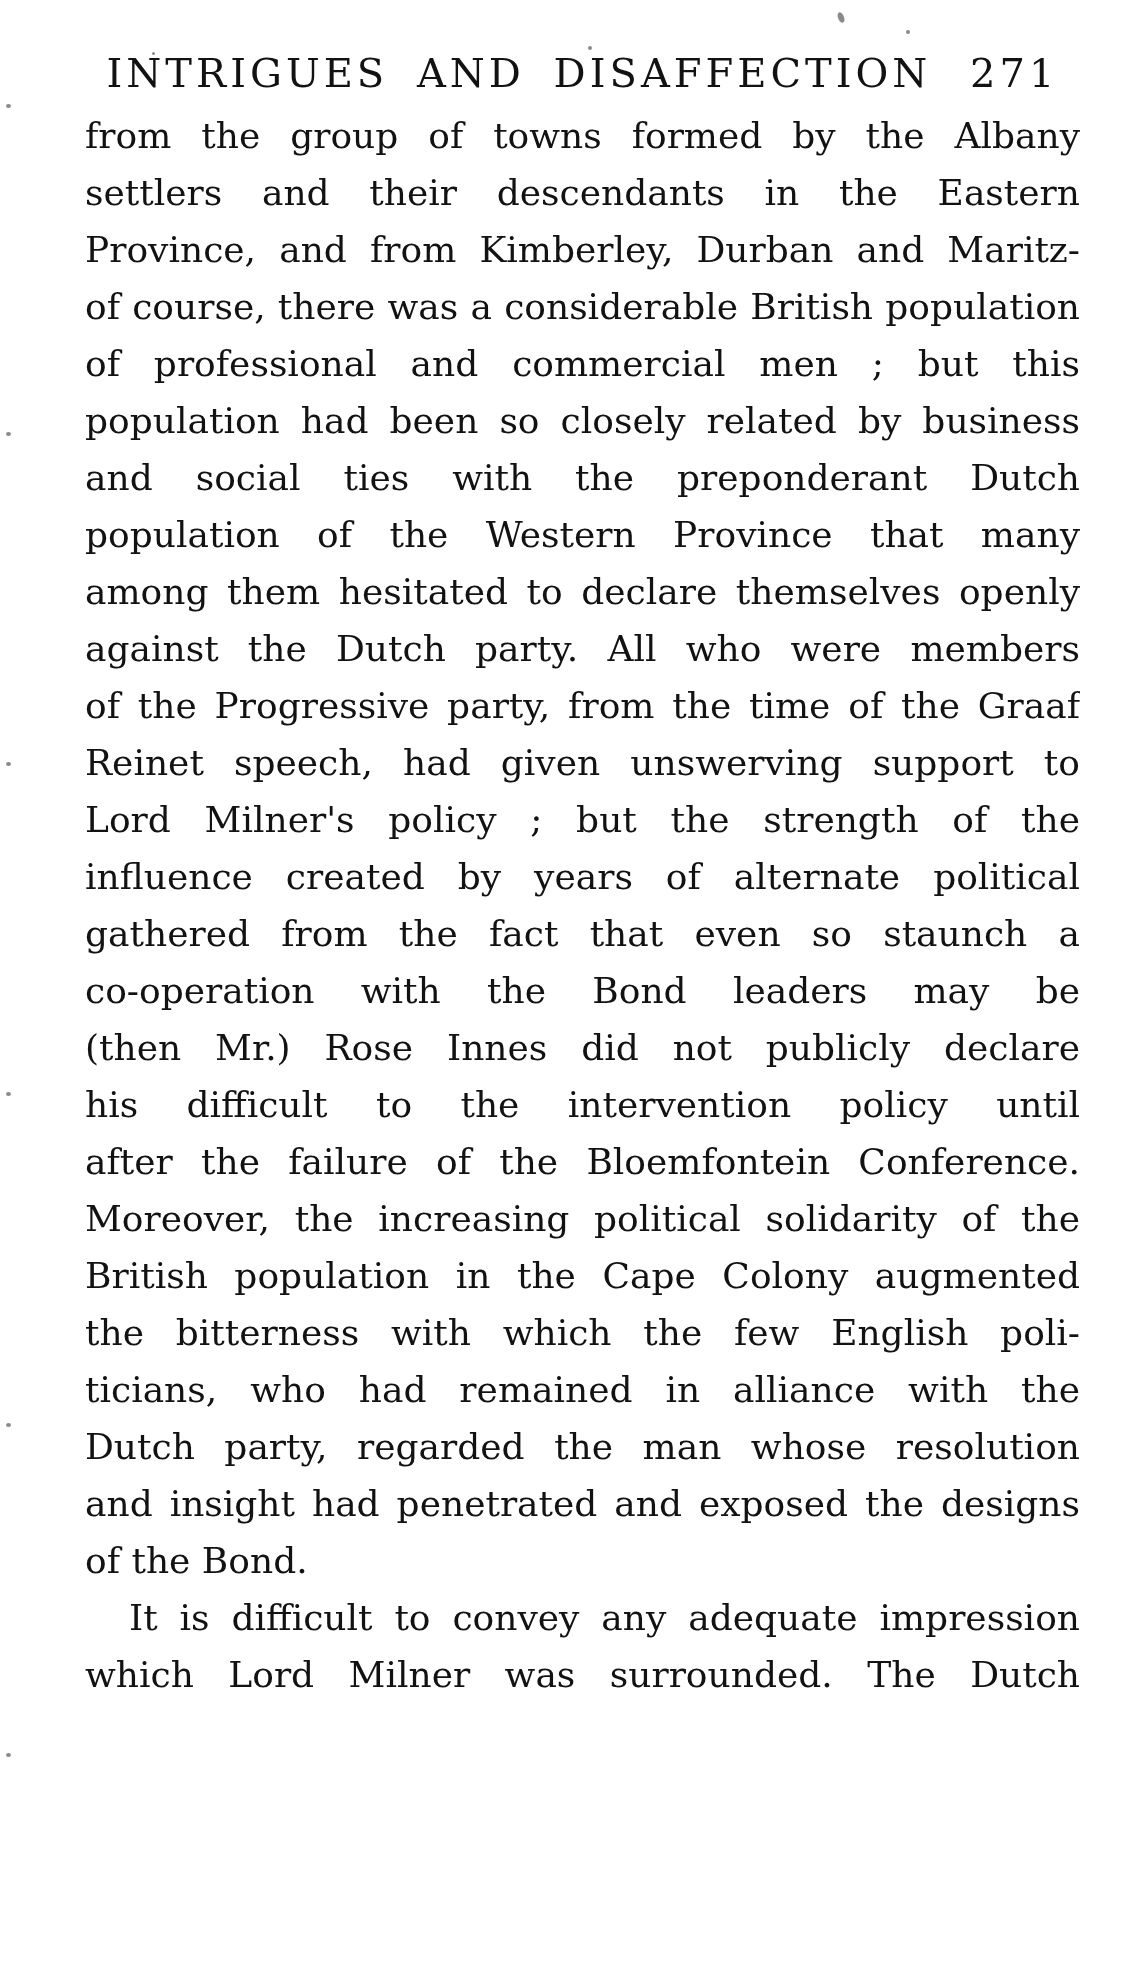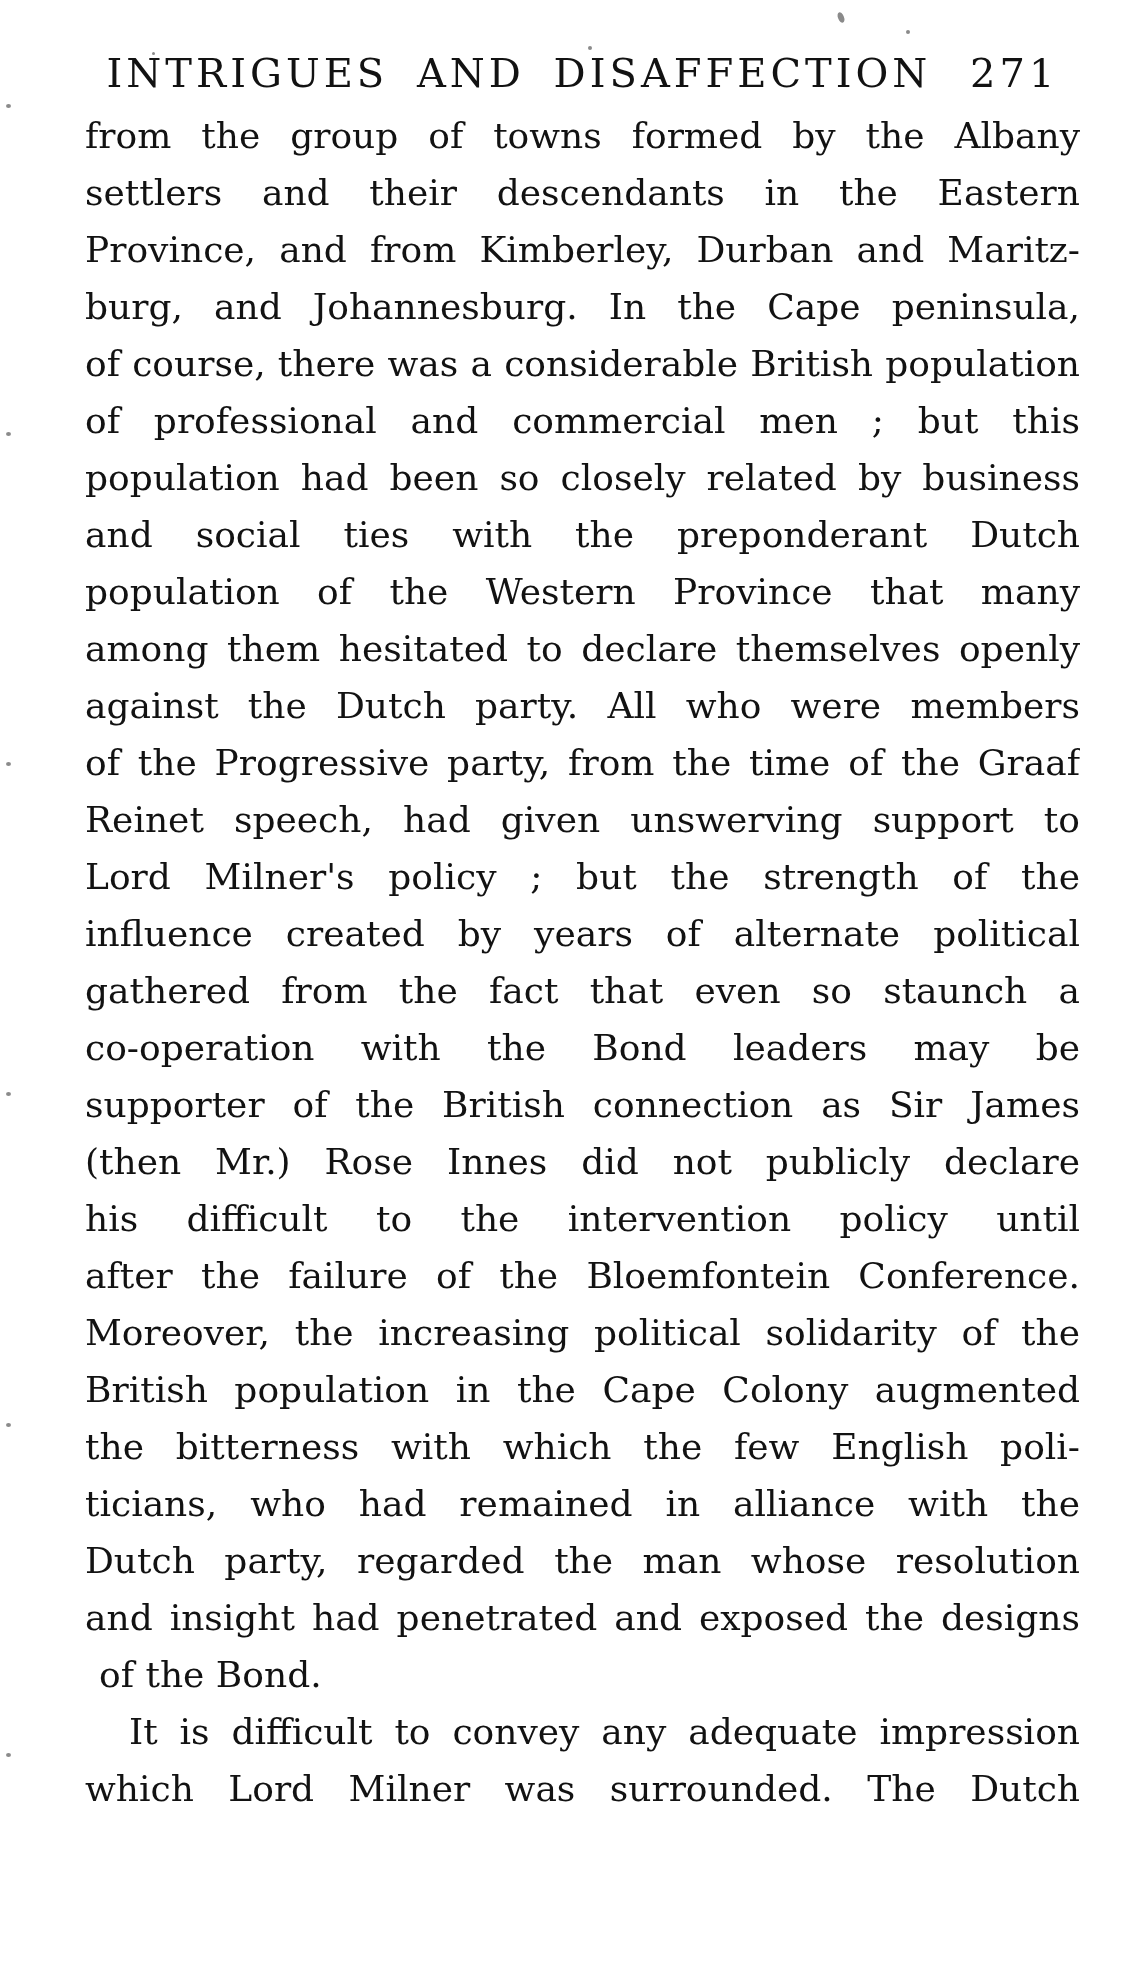--- a/index.html
+++ b/index.html
@@ -33,21 +33,21 @@
     font-size: 36px;
     line-height: 57px;
   }
   .line {
     height: 57px;
     text-align: justify;
     text-align-last: justify;
     text-justify: inter-word;
     overflow: hidden;
   }
-  .line.no-just { text-align-last: left; margin-left: 14px; }
+  .line.no-just { text-align-last: left; }
   .line.indent { text-indent: 44px; }
   .speck {
     position: absolute;
     background: #2a2a2a;
     border-radius: 50%;
     opacity: 0.55;
   }
 </style>
 </head>
 <body>
@@ -57,35 +57,33 @@
   <div class="running-head">
     <span>INTRIGUES AND DISAFFECTION</span>
     <span class="folio">271</span>
   </div>
 
   <div class="text-block" id="text-block">
       <div>
         <div class="line">from the group of towns formed by the Albany</div>
         <div class="line">settlers and their descendants in the Eastern</div>
         <div class="line">Province, and from Kimberley, Durban and Maritz-</div>
-        <div class="line">burg, and Johannesburg.  In the Cape peninsula,</div>
         <div class="line">of course, there was a considerable British population</div>
         <div class="line">of professional and commercial men ; but this</div>
         <div class="line">population had been so closely related by business</div>
         <div class="line">and social ties with the preponderant Dutch</div>
         <div class="line">population of the Western Province that many</div>
         <div class="line">among them hesitated to declare themselves openly</div>
         <div class="line">against the Dutch party.  All who were members</div>
         <div class="line">of the Progressive party, from the time of the Graaf</div>
         <div class="line">Reinet speech, had given unswerving support to</div>
         <div class="line">Lord Milner's policy ; but the strength of the</div>
         <div class="line">influence created by years of alternate political</div>
         <div class="line">gathered from the fact that even so staunch a</div>
         <div class="line">co-operation with the Bond leaders may be</div>
-        <div class="line">supporter of the British connection as Sir James</div>
         <div class="line">(then Mr.) Rose Innes did not publicly declare</div>
         <div class="line">his difficult to the intervention policy until</div>
         <div class="line">after the failure of the Bloemfontein Conference.</div>
         <div class="line">Moreover, the increasing political solidarity of the</div>
         <div class="line">British population in the Cape Colony augmented</div>
         <div class="line">the bitterness with which the few English poli-</div>
         <div class="line">ticians, who had remained in alliance with the</div>
         <div class="line">Dutch party, regarded the man whose resolution</div>
         <div class="line">and insight had penetrated and exposed the designs</div>
         <div class="line no-just">of the Bond.</div>

